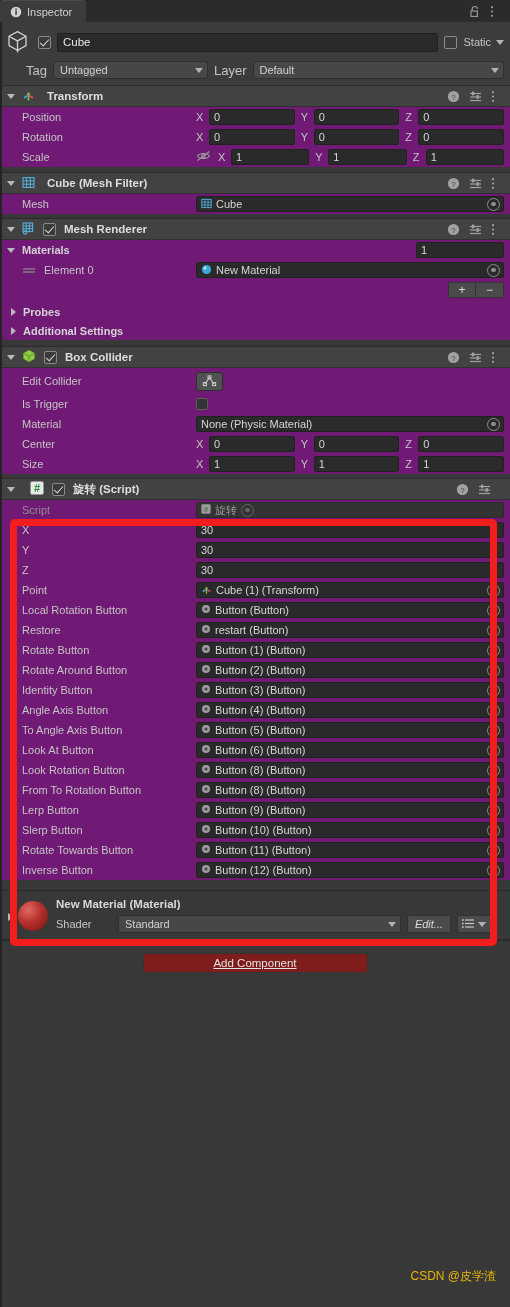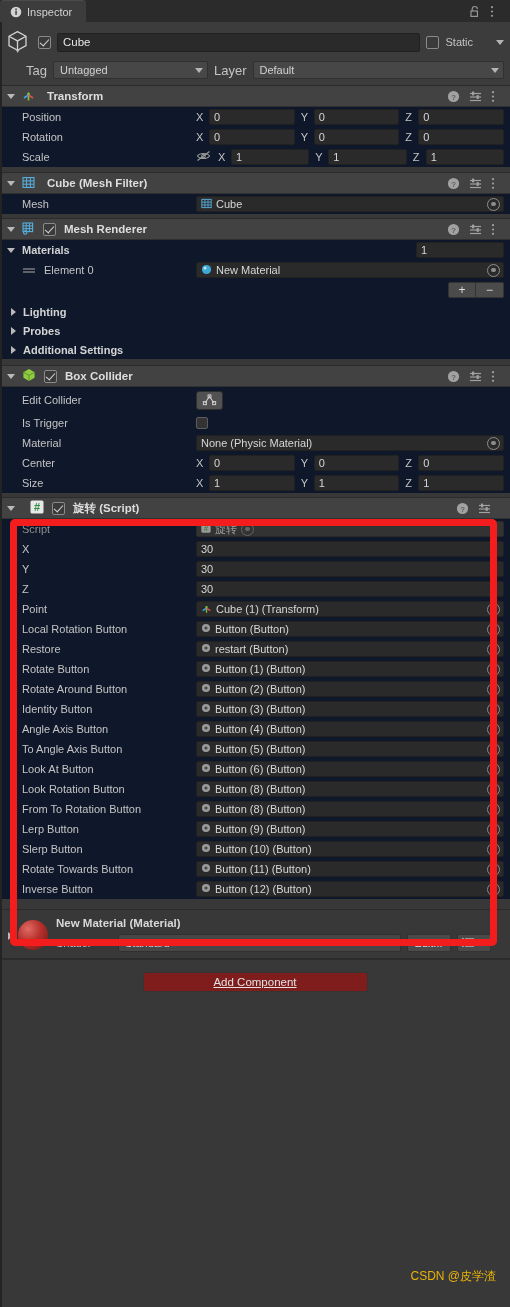--- a/index.html
+++ b/index.html
@@ -40,34 +40,34 @@
   .cb { width: 13px; height: 13px; background: #3a3a3a; border: 1px solid #8a8a8a; border-radius: 2px;
         position: relative; flex: 0 0 13px; }
   .cb.on::after {
     content: ""; position: absolute; left: 3px; top: 0px; width: 4px; height: 8px;
     border: solid #d8d8d8; border-width: 0 1.8px 1.8px 0; transform: rotate(42deg);
   }
   .namefield {
     flex: 1; height: 19px; background: #2a2a2a; border: 1px solid #202020; border-radius: 2px;
     display: flex; align-items: center; padding: 0 5px; color: #e6e6e6; font-size: 11.5px;
   }
-  .staticwrap { display: flex; align-items: center; gap: 23px; }
+  .staticwrap { display: flex; align-items: center; gap: 5px; }
   .staticwrap .lbl { color: #c4c4c4; font-size: 11px; }
   .caret-d { width: 0; height: 0; border-left: 4px solid transparent; border-right: 4px solid transparent;
              border-top: 5px solid #b4b4b4; }
   .objhead .row2 { display: flex; align-items: center; gap: 6px; margin-top: 5px; padding-left: 22px; }
   .objhead .row2 .lbl { font-size: 13px; color: #c4c4c4; }
   .dropdown {
     height: 18px; background: #474747; border: 1px solid #303030; border-radius: 2px;
     display: flex; align-items: center; padding: 0 4px 0 6px; color: #d2d2d2; font-size: 11px;
   }
   .dropdown .txt { flex: 1; white-space: nowrap; overflow: hidden; }
 
   
-  .comp { border-bottom: 1px solid #2b2b2b; background: #0f172a; }
+  .comp { border-bottom: 1px solid #2b2b2b; background: #701a75; }
   .comphead {
     height: 21px; background: #424242; display: flex; align-items: center; gap: 6px;
     padding: 0 6px 0 6px; border-bottom: 1px solid #303030;
   }
   .foldout { width: 10px; flex: 0 0 10px; display: flex; align-items: center; justify-content: center; }
   .tri-d { width: 0; height: 0; border-left: 4.5px solid transparent; border-right: 4.5px solid transparent;
            border-top: 5px solid #b9b9b9; }
   .tri-r { width: 0; height: 0; border-top: 4.5px solid transparent; border-bottom: 4.5px solid transparent;
            border-left: 5px solid #b9b9b9; }
   .comphead .title { font-weight: bold; font-size: 11.5px; color: #dedede; margin-left: 6px; white-space: nowrap; }
@@ -443,24 +443,20 @@
         </span>
       </div>
 
       <div class="plusminus">
         <span class="pmbtn l">+</span>
         <span class="pmbtn r">−</span>
       </div>
 
       <div class="subfold">
         <span class="tri-r"></span>
-        <span class="s">Lighting</span>
-      </div>
-      <div class="subfold">
-        <span class="tri-r"></span>
         <span class="s">Probes</span>
       </div>
       <div class="subfold">
         <span class="tri-r"></span>
         <span class="s">Additional Settings</span>
       </div>
       <div style="height:6px" class="filler"></div>
     </div>
 
     <div class="comp">

